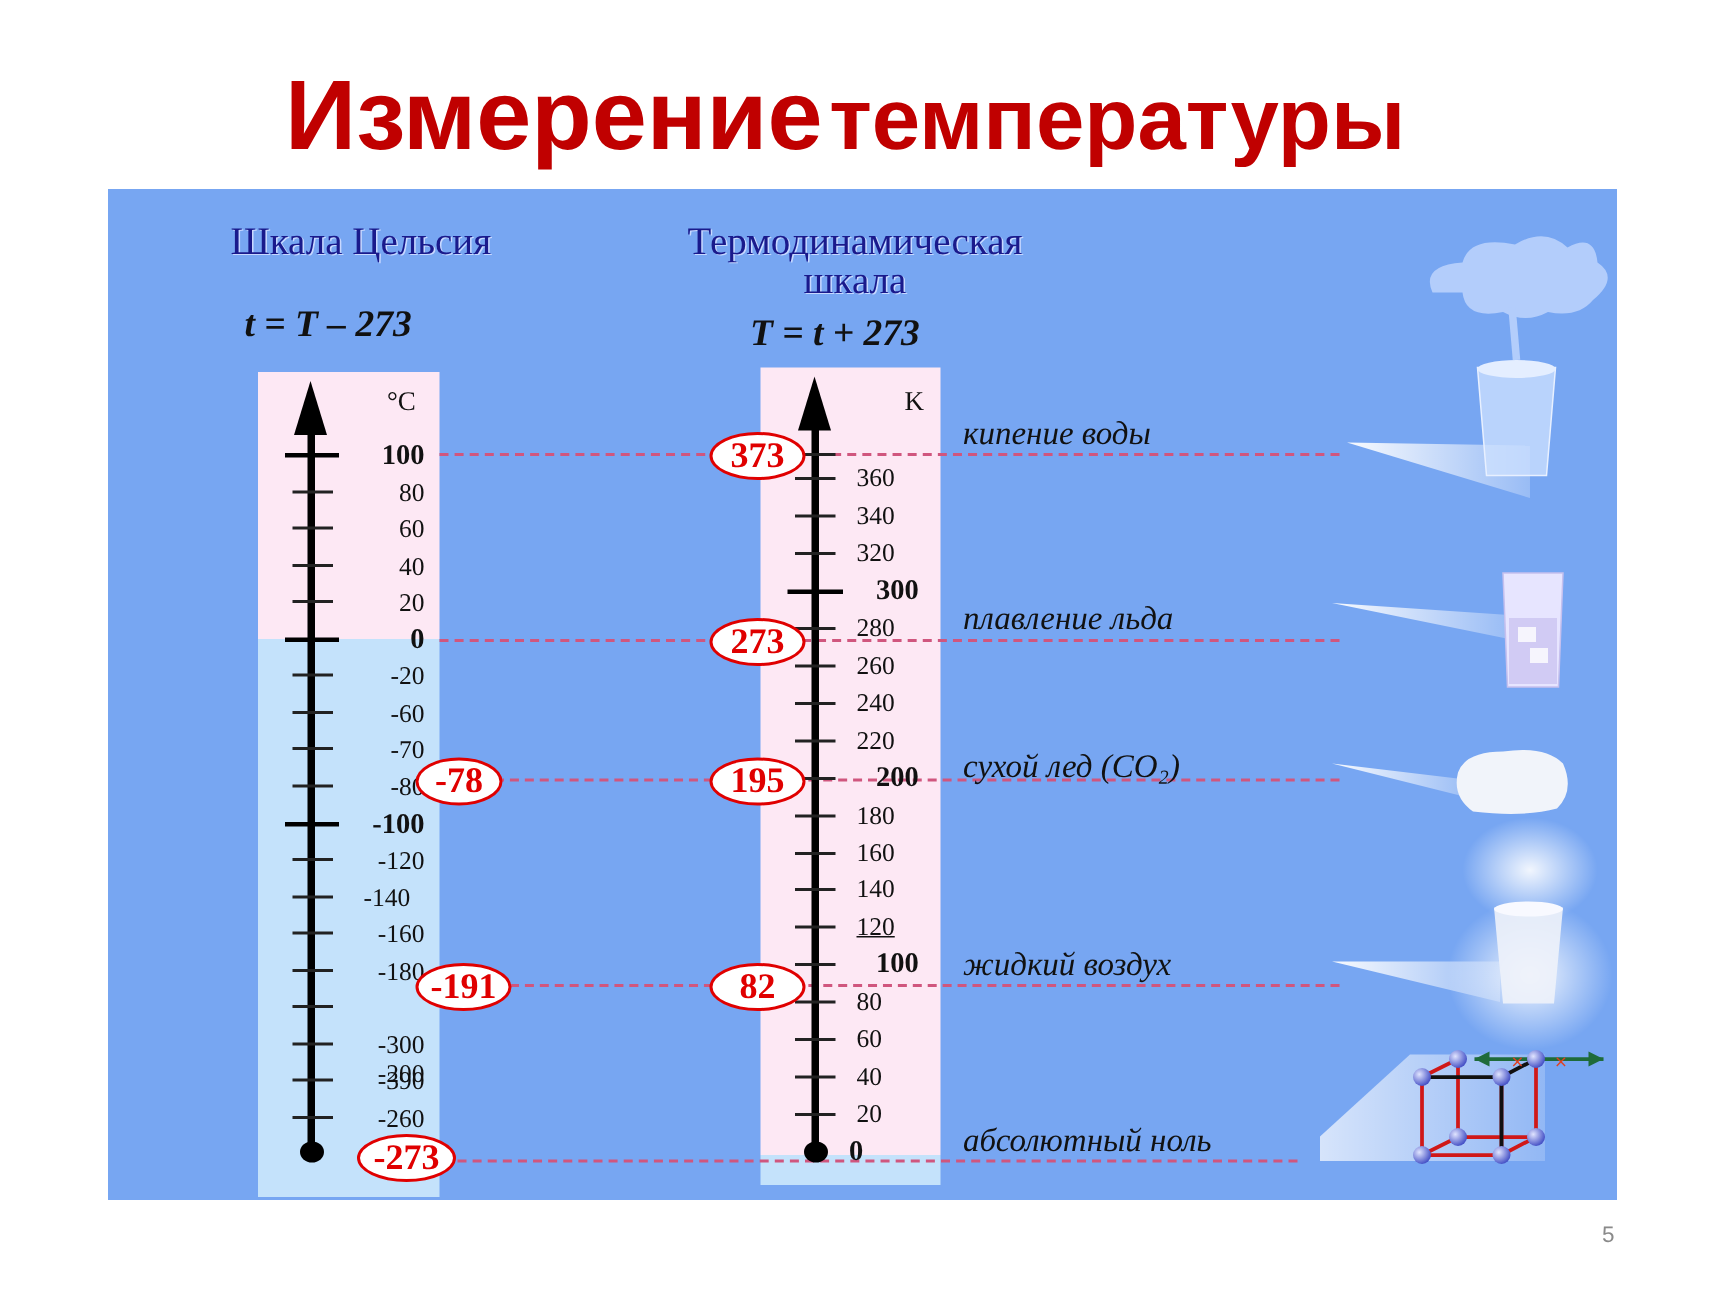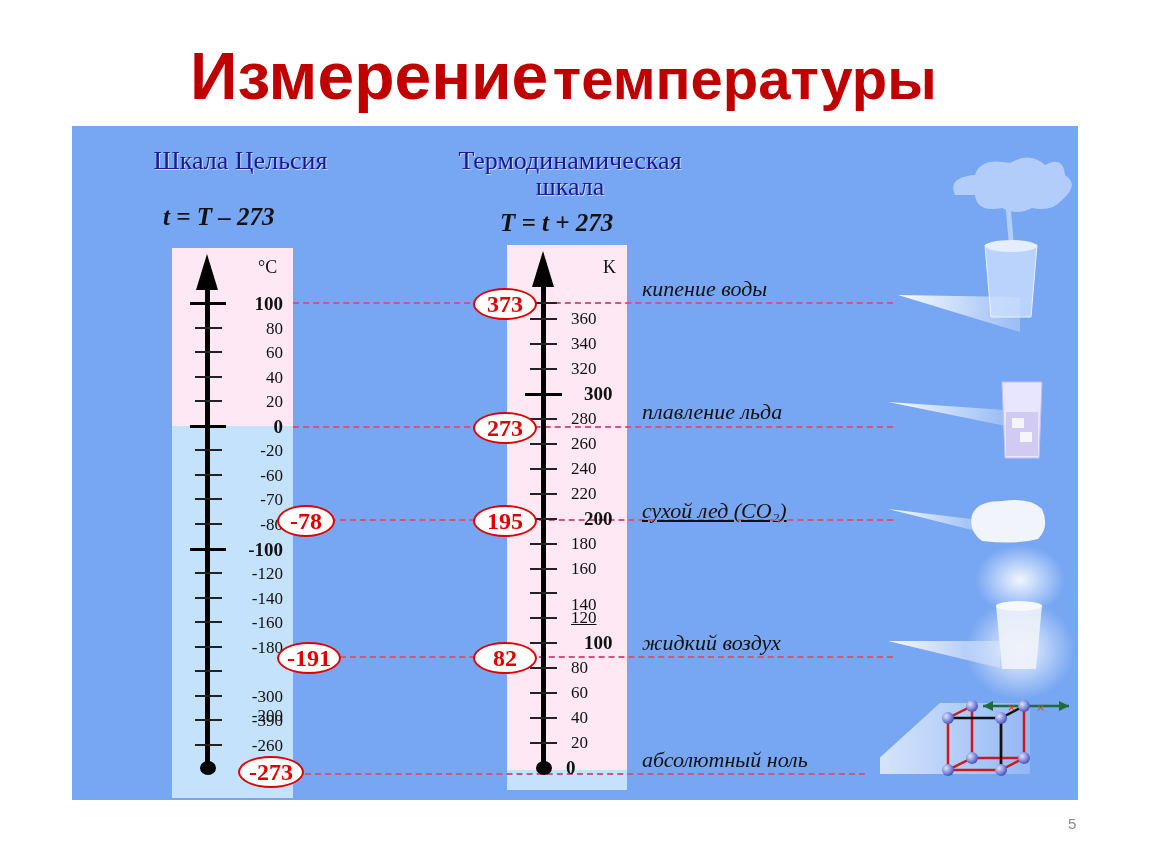--- a/index.html
+++ b/index.html
@@ -76,21 +76,21 @@
     <div class="tlabel" style="left: 233px; width: 50px; text-align: right; top: 466.85px;">-60</div>
     <div class="tick" style="left: 195px; width: 27px; top: 498.4px;"></div>
     <div class="tlabel" style="left: 233px; width: 50px; text-align: right; top: 491.4px;">-70</div>
     <div class="tick" style="left: 195px; width: 27px; top: 522.95px;"></div>
     <div class="tlabel" style="left: 233px; width: 50px; text-align: right; top: 515.95px;">-80</div>
     <div class="tick major" style="left: 190px; width: 36px; top: 547.5px;"></div>
     <div class="tlabel bold" style="left: 233px; width: 50px; text-align: right; top: 540.5px;">-100</div>
     <div class="tick" style="left: 195px; width: 27px; top: 572.05px;"></div>
     <div class="tlabel" style="left: 233px; width: 50px; text-align: right; top: 565.05px;">-120</div>
     <div class="tick" style="left: 195px; width: 27px; top: 596.6px;"></div>
-    <div class="tlabel" style="left: 233px; width: 50px; text-align: right; top: 589.6px;">-140</div>
+    <div class="tlabel" style="left: 233px; width: 50px; text-align: center; top: 589.6px;">-140</div>
     <div class="tick" style="left: 195px; width: 27px; top: 621.15px;"></div>
     <div class="tlabel" style="left: 233px; width: 50px; text-align: right; top: 614.15px;">-160</div>
     <div class="tick" style="left: 195px; width: 27px; top: 645.7px;"></div>
     <div class="tlabel" style="left: 233px; width: 50px; text-align: right; top: 638.7px;">-180</div>
     <div class="tick" style="left: 195px; width: 27px; top: 670.25px;"></div>
     <div class="tlabel" style="left: 233px; width: 50px; text-align: right; top: 663.25px; margin-top: 44px;">-200</div>
     <div class="tick" style="left: 195px; width: 27px; top: 694.8px;"></div>
     <div class="tlabel" style="left: 233px; width: 50px; text-align: right; top: 687.8px;">-300</div>
     <div class="tick" style="left: 195px; width: 27px; top: 719.35px;"></div>
     <div class="tlabel" style="left: 233px; width: 50px; text-align: right; top: 712.35px;">-390</div>
@@ -120,21 +120,21 @@
     <div class="tlabel" style="left: 571px; top: 459.804px;">240</div>
     <div class="tick" style="left: 530px; width: 27px; top: 492.737px;"></div>
     <div class="tlabel" style="left: 571px; top: 484.737px;">220</div>
     <div class="tick" style="left: 530px; width: 27px; top: 517.67px;"></div>
     <div class="tlabel bold" style="left: 584px; top: 509.67px;">200</div>
     <div class="tick" style="left: 530px; width: 27px; top: 542.603px;"></div>
     <div class="tlabel" style="left: 571px; top: 534.603px;">180</div>
     <div class="tick" style="left: 530px; width: 27px; top: 567.536px;"></div>
     <div class="tlabel" style="left: 571px; top: 559.536px;">160</div>
     <div class="tick" style="left: 530px; width: 27px; top: 592.469px;"></div>
-    <div class="tlabel" style="left: 571px; top: 584.469px; margin-top: 12px;">140</div>
+    <div class="tlabel" style="left: 571px; top: 584.469px;">140</div>
     <div class="tick" style="left: 530px; width: 27px; top: 617.402px;"></div>
     <div class="tlabel" style="left: 571px; top: 609.402px; text-decoration: underline;">120</div>
     <div class="tick" style="left: 530px; width: 27px; top: 642.335px;"></div>
     <div class="tlabel bold" style="left: 584px; top: 634.335px;">100</div>
     <div class="tick" style="left: 530px; width: 27px; top: 667.268px;"></div>
     <div class="tlabel" style="left: 571px; top: 659.268px;">80</div>
     <div class="tick" style="left: 530px; width: 27px; top: 692.201px;"></div>
     <div class="tlabel" style="left: 571px; top: 684.201px;">60</div>
     <div class="tick" style="left: 530px; width: 27px; top: 717.134px;"></div>
     <div class="tlabel" style="left: 571px; top: 709.134px;">40</div>
@@ -147,21 +147,21 @@
 <div class="oval" style="left:277px;top:642px;width:60px;">-191</div>
 <div class="oval" style="left:238px;top:756px;width:62px;">-273</div>
 
 <div class="oval" style="left:473px;top:288px;width:60px;">373</div>
 <div class="oval" style="left:473px;top:412px;width:60px;">273</div>
 <div class="oval" style="left:473px;top:505px;width:60px;">195</div>
 <div class="oval" style="left:473px;top:642px;width:60px;">82</div>
 
 <div class="phase" style="left:642px;top:276px;">кипение воды</div>
 <div class="phase" style="left:642px;top:399px;">плавление льда</div>
-<div class="phase" style="left:642px;top:498px;text-decoration:underline;">сухой лед (CO₂)</div>
+<div class="phase" style="left:642px;top:498px;">сухой лед (CO₂)</div>
 <div class="phase" style="left:642px;top:630px;">жидкий воздух</div>
 <div class="phase" style="left:642px;top:747px;">абсолютный ноль</div>
 
 <svg class="beam" style="left:880px;top:150px;" width="200" height="650" viewBox="880 150 200 650">
   <defs>
     <linearGradient id="bg" x1="0" x2="1" y1="0" y2="0">
       <stop offset="0" stop-color="#ffffff" stop-opacity="0.95"></stop>
       <stop offset="1" stop-color="#ffffff" stop-opacity="0.25"></stop>
     </linearGradient>
     <radialGradient id="glow" cx="0.5" cy="0.5" r="0.5">

